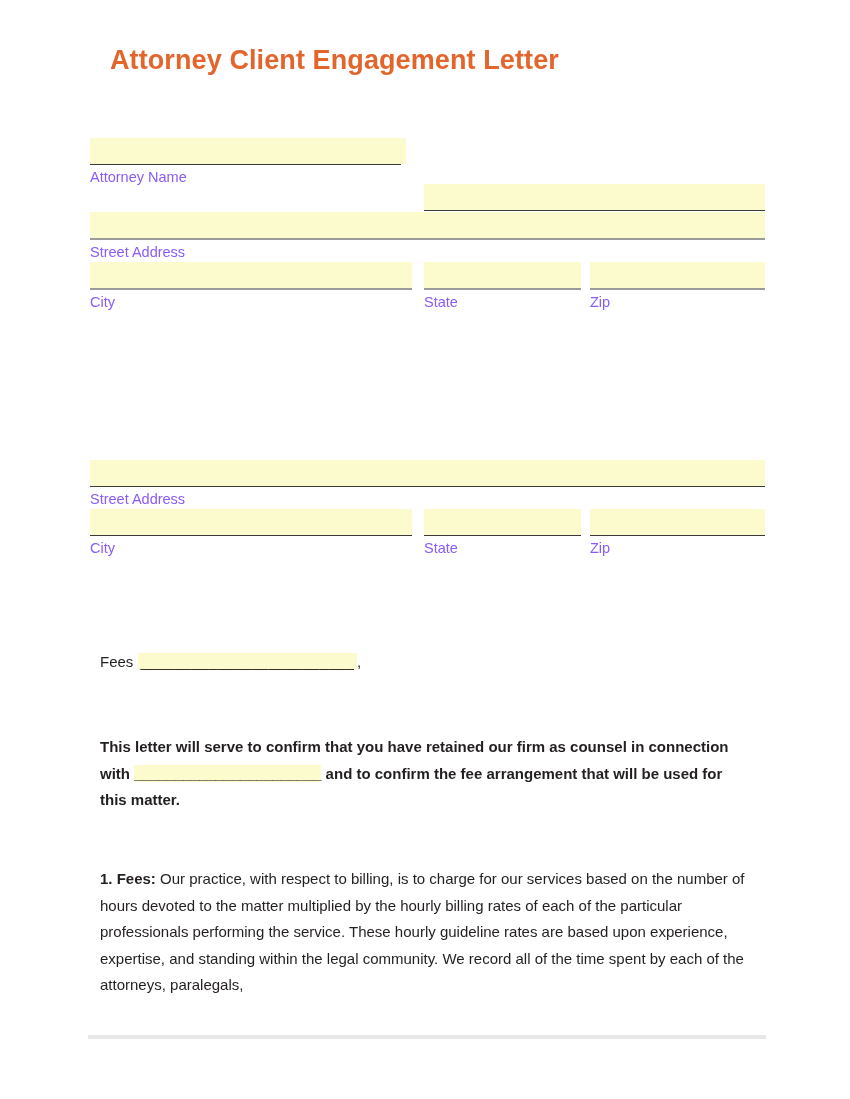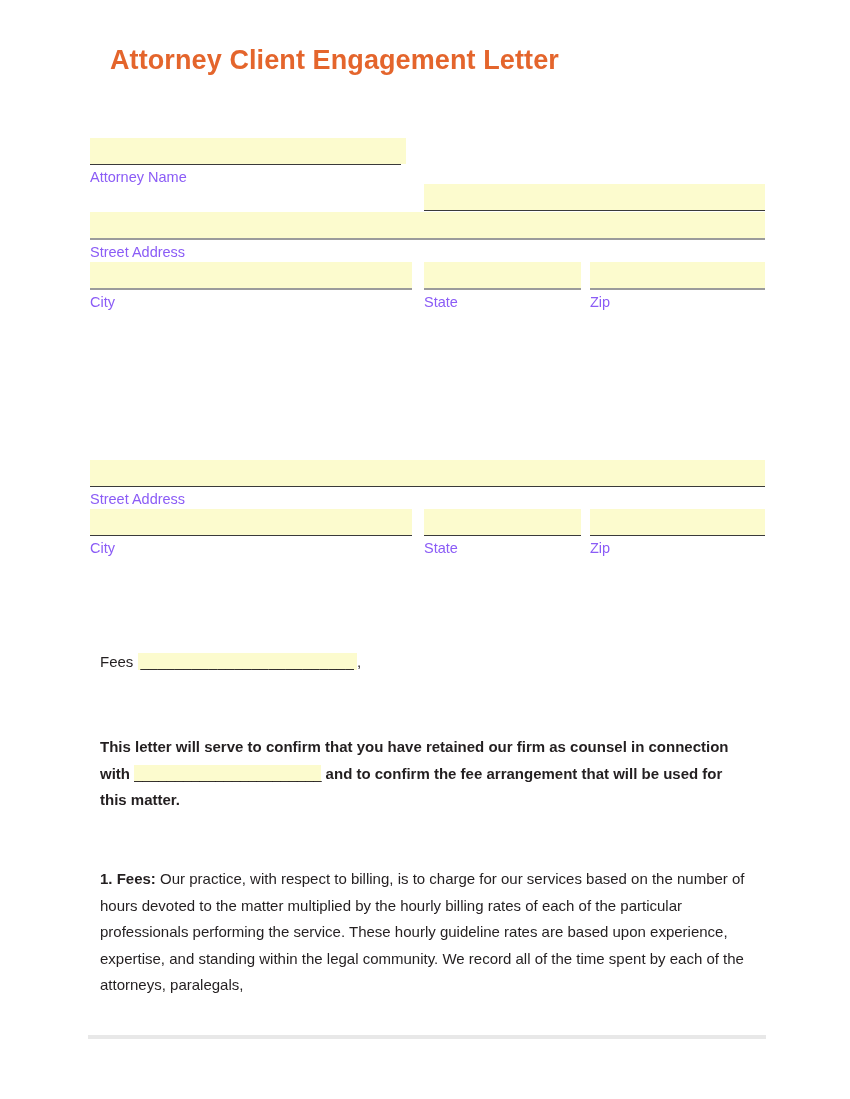--- a/index.html
+++ b/index.html
@@ -108,21 +108,21 @@
     left: 100px;
     top: 734px;
     width: 648px;
     font-size: 15px;
     font-weight: bold;
     line-height: 26.5px;
     text-align: left;
   }
   .lead-para .blank {
     background: #fcfbce;
-    font-weight: normal;
+    font-weight: bold;
     letter-spacing: -0.2px;
   }
 
   
   .fees-para {
     position: absolute;
     left: 100px;
     top: 866px;
     width: 648px;
     font-size: 15px;

